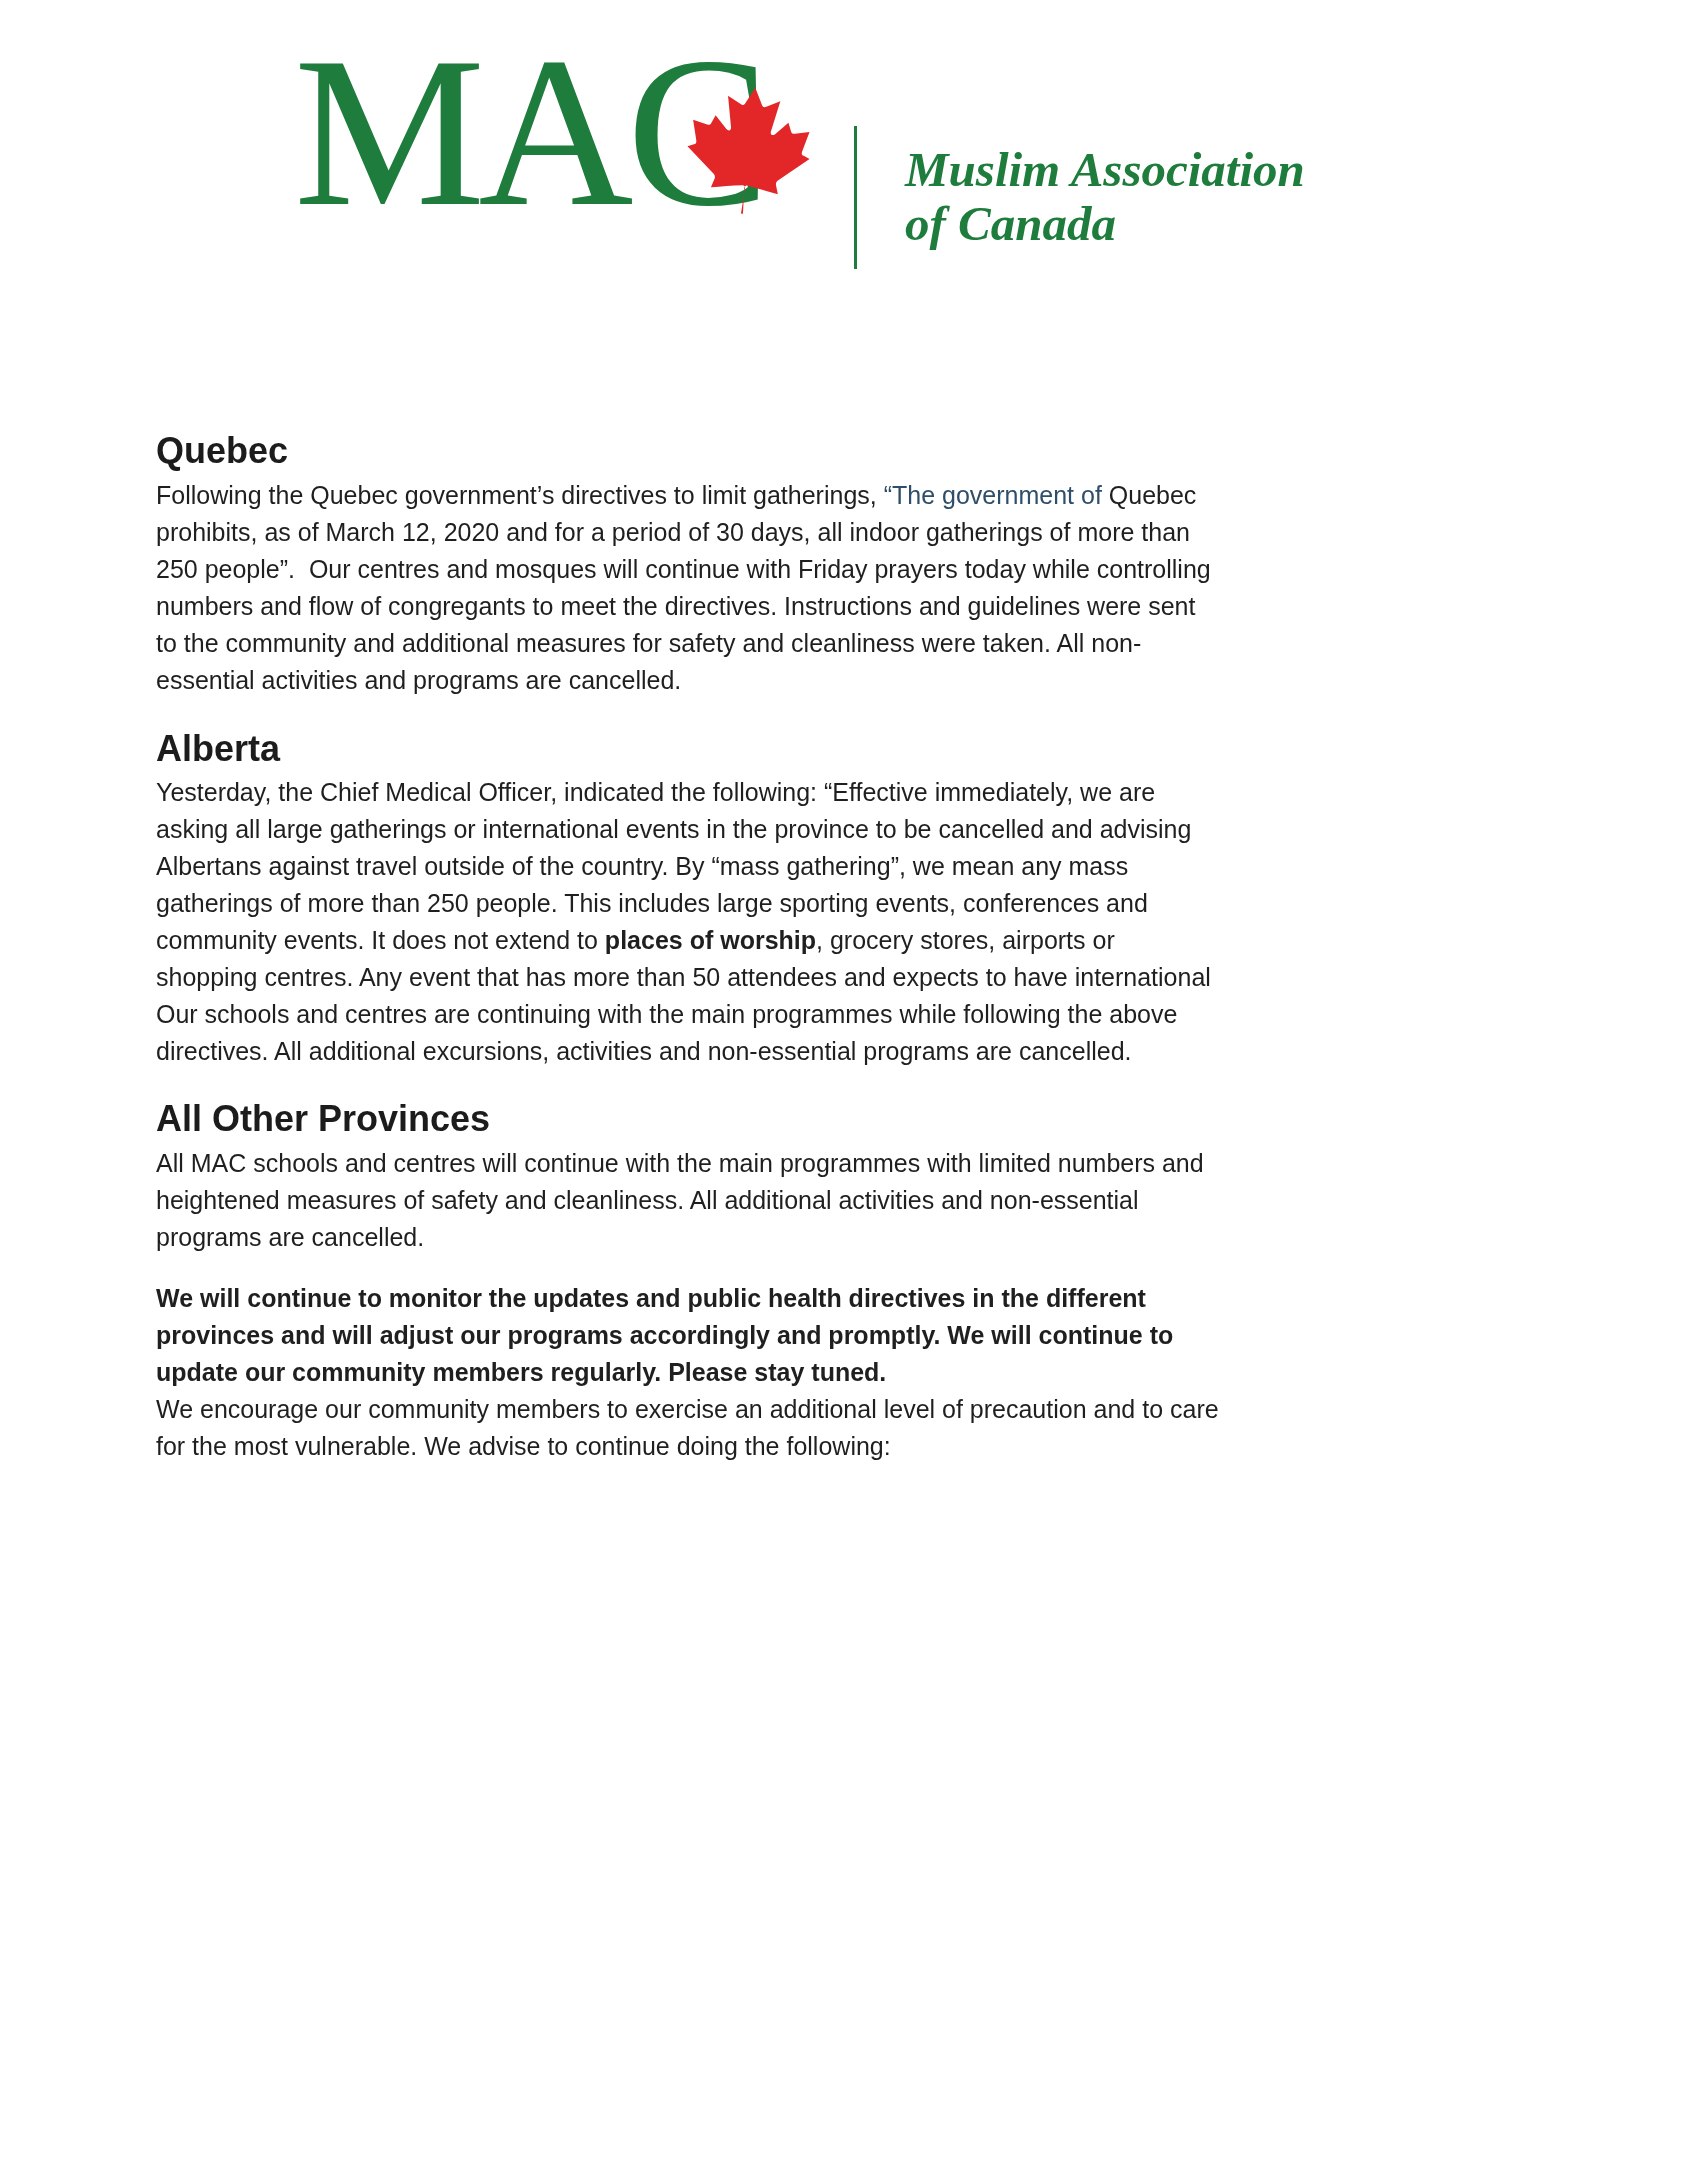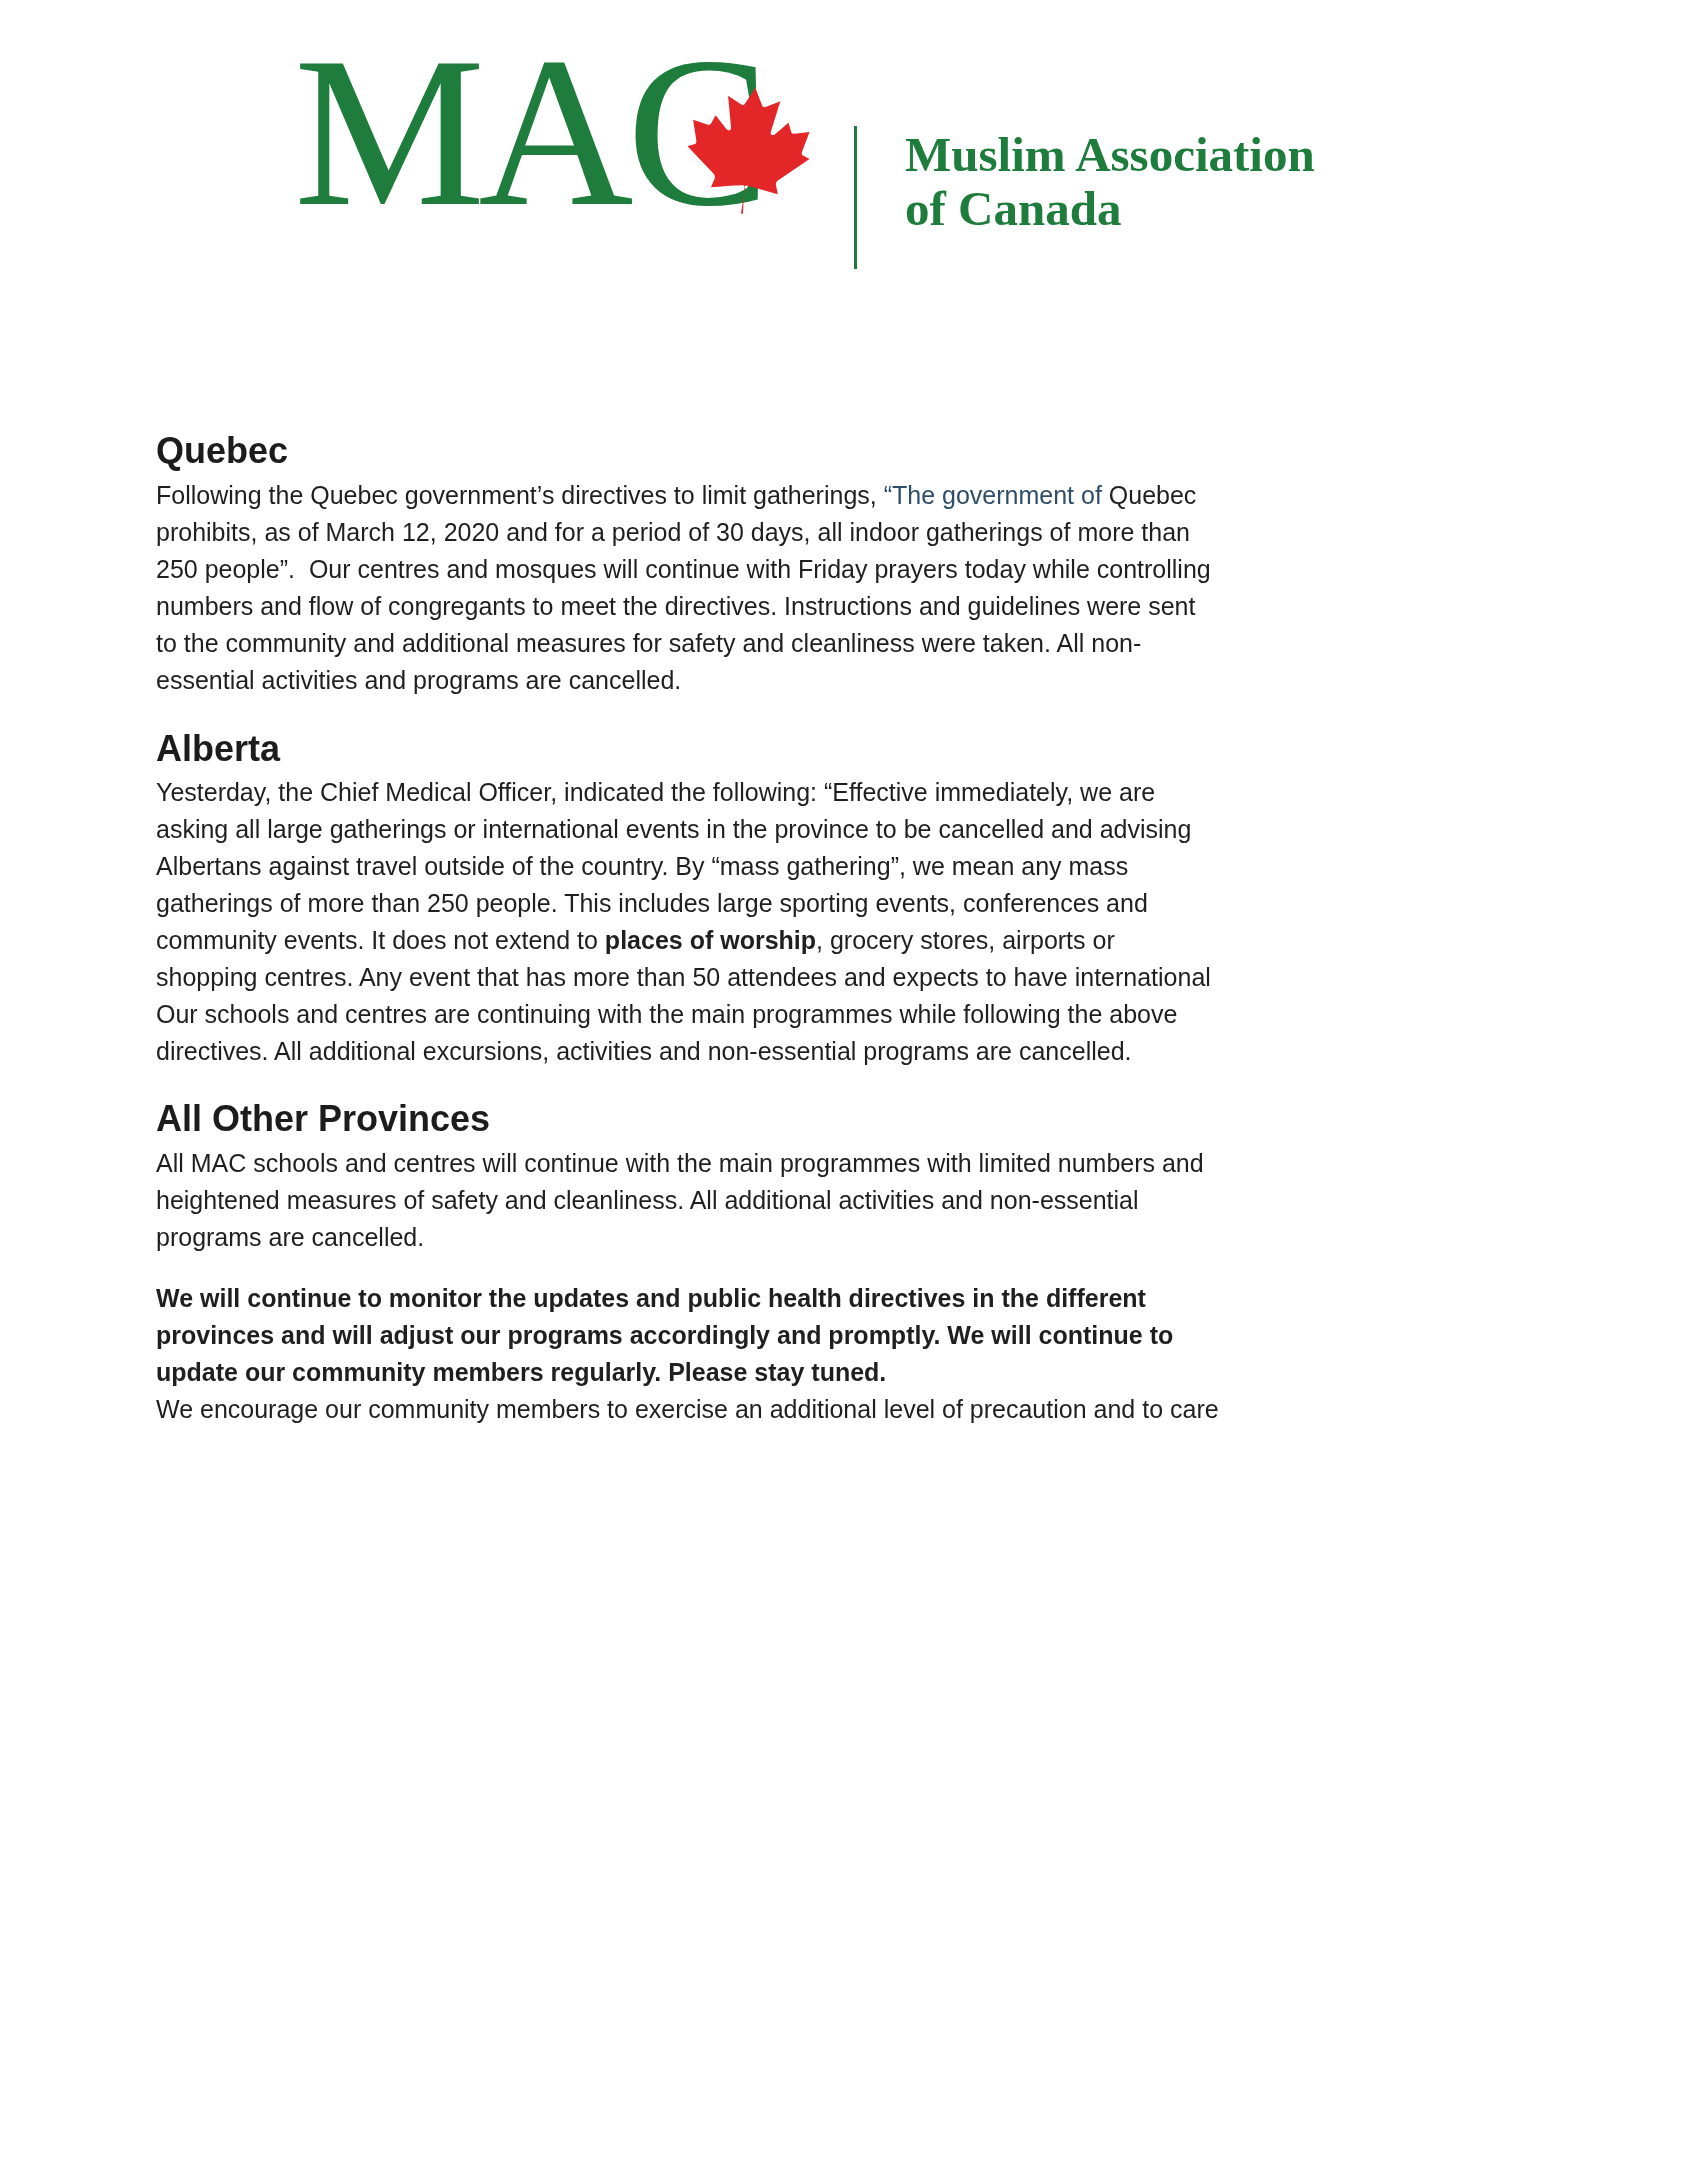--- a/index.html
+++ b/index.html
@@ -37,25 +37,26 @@
   }
   .leaf svg{width:100%;height:100%;display:block;}
   .logo-divider{
     position:absolute;
     left:854px; top:126px;
     width:3.4px; height:143px;
     background:var(--green);
   }
   .orgname{
     position:absolute;
-    left:905px; top:128px;
+    left:905px; top:143px;
     font-family:"Liberation Serif","DejaVu Serif",serif;
     font-weight:bold;
     font-size:49px; line-height:54px;
     color:var(--green);
+    font-style:italic;
   }
 
   
   .doc{
     position:absolute;
     left:156px; top:426px;
     width:1363px;
   }
   .section{margin:0;}
   #sec-alberta{margin-top:25px;}
@@ -123,17 +124,18 @@
         <h2 class="heading">All Other Provinces</h2>
         <div class="line"><span class="run-n">All MAC schools and centres will continue with the main programmes with limited numbers and</span></div>
         <div class="line"><span class="run-n">heightened measures of safety and cleanliness. All additional activities and non-essential</span></div>
         <div class="line"><span class="run-n">programs are cancelled.</span></div>
       </section>
       <section class="section" id="sec-closing">
         <div class="line"><span class="run-b">We will continue to monitor the updates and public health directives in the different</span></div>
         <div class="line"><span class="run-b">provinces and will adjust our programs accordingly and promptly. We will continue to</span></div>
         <div class="line"><span class="run-b">update our community members regularly. Please stay tuned.</span></div>
         <div class="line"><span class="run-n">We encourage our community members to exercise an additional level of precaution and to care</span></div>
+        <div class="line"><span class="run-n">for the most vulnerable. We advise to continue doing the following:</span></div>
       </section>
     </div>
 
 </div>
 
 
 </body></html>

